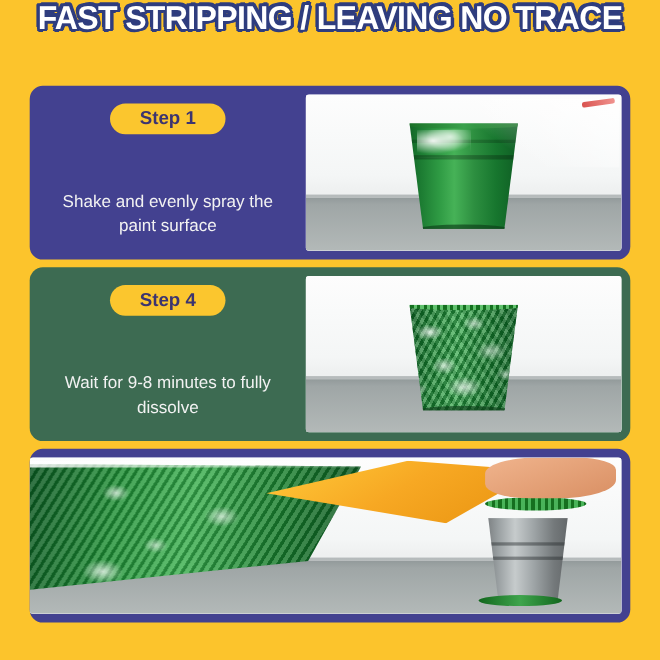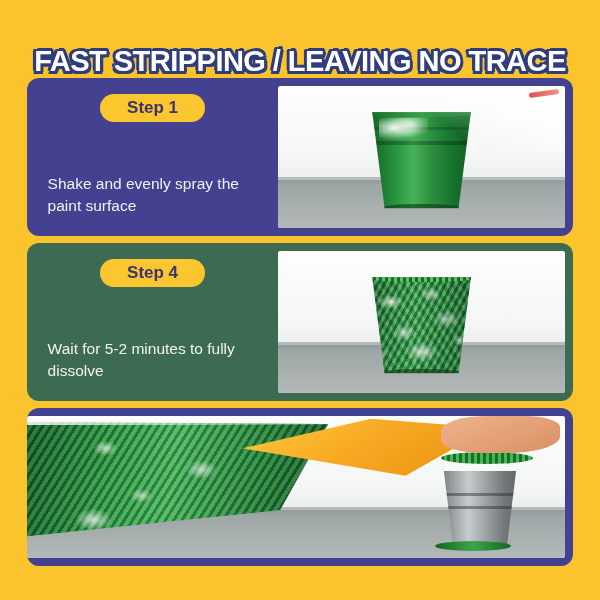--- a/index.html
+++ b/index.html
@@ -19,21 +19,21 @@
     width: 600px;
     height: 600px;
     background: #fcc42c;
     box-sizing: border-box;
   }
 
   
   .header {
     height: 78px;
     display: flex;
-    align-items: flex-end;
+    align-items: flex-start;
     justify-content: center;
   }
   .header-title {
     font-size: 30px;
     font-weight: bold;
     letter-spacing: -0.6px;
     color: #ffffff;
     white-space: nowrap;
     font-stretch: condensed;
     transform: scaleX(0.97);
@@ -86,21 +86,21 @@
     padding: 5px 27px 6px 27px;
     line-height: 1;
     margin-bottom: 11px;
     white-space: nowrap;
   }
 
   .step-desc {
     color: #f2f2f2;
     font-size: 15.5px;
     line-height: 1.42;
-    text-align: left;
+    text-align: center;
     max-width: 210px;
   }
 
   .step-image-col {
     flex: 1;
     margin: 8px 8px 8px 0;
     border-radius: 3px;
     background: #ffffff;
     position: relative;
     overflow: hidden;
@@ -333,21 +333,21 @@
           </div>
           <div class="spray-fan"></div>
           <div class="spray-nozzle"></div>
         </div>
       </div>
     </div>
 
     <div class="step-panel green">
       <div class="step-text-col">
         <div class="step-badge">Step 4</div>
-        <div class="step-desc">Wait for 5-2 minutes to fully dissolve</div>
+        <div class="step-desc">Wait for 9-8 minutes to fully dissolve</div>
       </div>
       <div class="step-image-col">
         <div class="scene">
           <div class="floor"></div>
           <div class="bucket bucket-crinkle">
             <div class="rim rim-crinkle"></div>
             <div class="base base-green"></div>
           </div>
         </div>
       </div>

